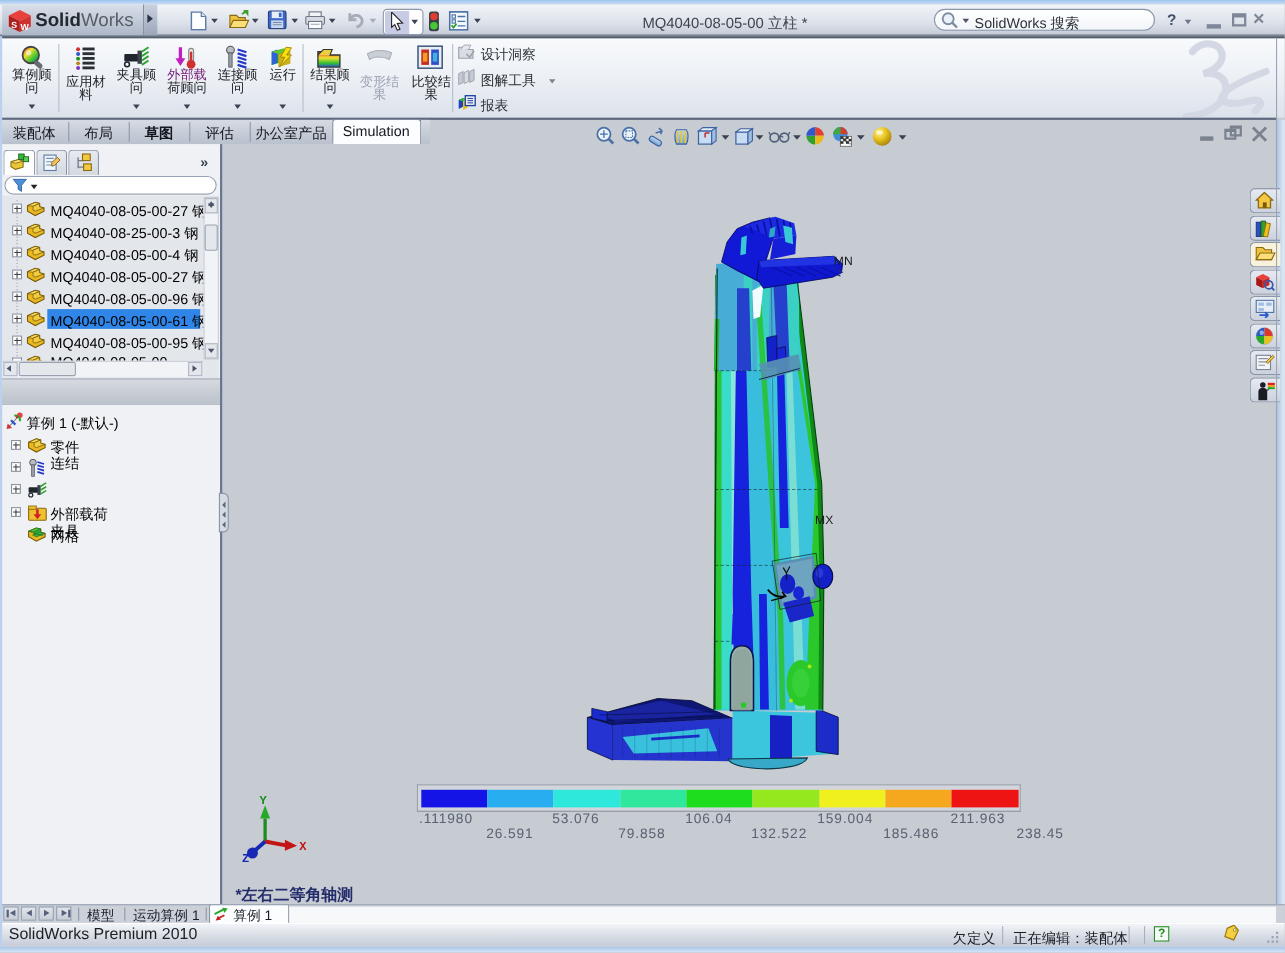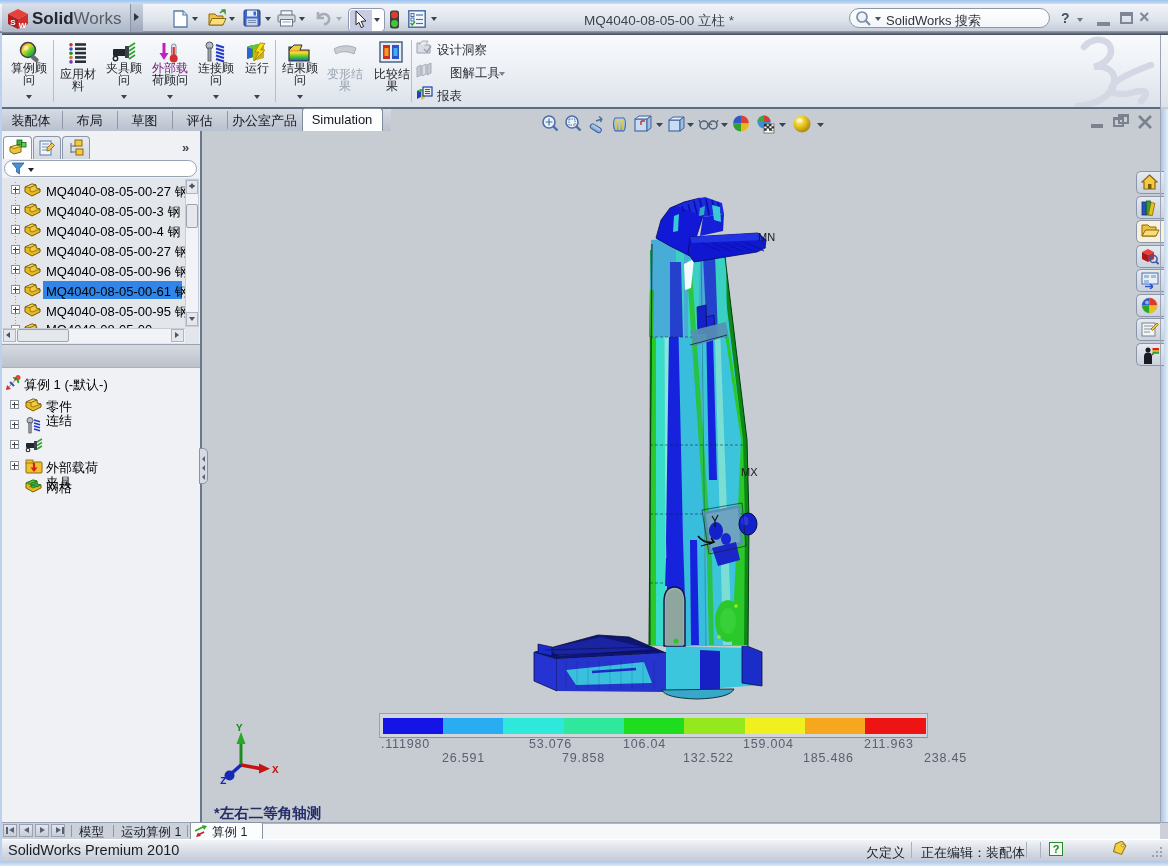--- a/index.html
+++ b/index.html
@@ -194,21 +194,21 @@
 <path d="M1 13 L1 3 L6 3 L8 5 L14 5 L14 13 Z" fill="#D9DDE3" stroke="#9aa1ad" stroke-width="1"></path>
 <path d="M3 5 L6 1 L12 1 L10 5" fill="#E6EAEF" stroke="#9aa1ad" stroke-width="0.8"></path>
 <path d="M8 9 l3 3 l4 -6" stroke="#9aa1ad" stroke-width="1.4" fill="none"></path>
 </svg>
 <div class="abs txt" style="left:437px;top:42px;font-size:12.5px;color:#2a2f38;">设计洞察</div>
 <svg class="abs" style="left:416px;top:62px" width="17" height="16" viewBox="0 0 17 16">
 <polygon points="1,15 1,5 5,3 5,13" fill="#C6CBD3" stroke="#9aa1ad" stroke-width="0.8"></polygon>
 <polygon points="6,14 6,4 10,2 10,12" fill="#D9DDE3" stroke="#9aa1ad" stroke-width="0.8"></polygon>
 <polygon points="11,13 11,3 15,1 15,11" fill="#C6CBD3" stroke="#9aa1ad" stroke-width="0.8"></polygon>
 </svg>
-<div class="abs txt" style="left:450px;top:65px;font-size:12.5px;color:#2a2f38;">图解工具</div>
+<div class="abs txt" style="left:437px;top:65px;font-size:12.5px;color:#2a2f38;">图解工具</div>
 <div class="abs" style="left:499px;top:72px;width:0;height:0;border-top:4px solid #7a8494;border-left:3.5px solid transparent;border-right:3.5px solid transparent;"></div>
 <svg class="abs" style="left:415px;top:85px" width="19" height="17" viewBox="0 0 19 17">
 <polygon points="2,14 2,6 6,4 6,12" fill="#2040C0"></polygon>
 <polygon points="2,6 6,4 10,5 6,7" fill="#30C030"></polygon>
 <polygon points="6,7 6,15 10,13 10,5" fill="#E8C020"></polygon>
 <rect x="8" y="2" width="9" height="9" fill="#E8ECF2" stroke="#2040A0" stroke-width="1.2"></rect>
 <line x1="10" y1="4.5" x2="15" y2="4.5" stroke="#2040A0" stroke-width="0.9"></line>
 <line x1="10" y1="6.5" x2="15" y2="6.5" stroke="#2040A0" stroke-width="0.9"></line>
 <line x1="10" y1="8.5" x2="15" y2="8.5" stroke="#2040A0" stroke-width="0.9"></line>
 </svg>
@@ -216,21 +216,21 @@
 <svg class="abs" style="left:1060px;top:35px" width="100" height="72" viewBox="0 0 100 72">
 <path d="M24 12 C34 0 52 4 51 17 C50 26 40 30 34 32 C46 30 56 36 54 48 C52 62 34 70 18 71" fill="none" stroke="#D3D8E4" stroke-width="6.5" stroke-linecap="round"></path>
 <path d="M91 30 C72 37 54 45 51 53 C49 59 62 61 75 57 C86 54 90 58 81 66" fill="none" stroke="#D3D8E4" stroke-width="6.5" stroke-linecap="round"></path>
 </svg>
 <div class="abs" style="left:0;top:107px;width:1161px;height:2px;background:#5E6A80"></div>
 <div class="abs" style="left:0;top:109px;width:391px;height:22px;background:linear-gradient(#D6DBE3,#B9C1CE)"></div>
 <div class="abs txt" style="left:0px;top:112px;font-size:13px;color:#14161f;left:31.0px;transform:translateX(-50%);">装配体</div>
 <div class="abs" style="left:62px;top:111px;width:1px;height:18px;background:#8E98A8"></div>
 <div class="abs txt" style="left:0px;top:112px;font-size:13px;color:#14161f;left:89.5px;transform:translateX(-50%);">布局</div>
 <div class="abs" style="left:117px;top:111px;width:1px;height:18px;background:#8E98A8"></div>
-<div class="abs txt" style="left:0px;top:112px;font-size:13px;color:#14161f;left:144.5px;transform:translateX(-50%);">草图</div>
+<div class="abs txt" style="left:0px;top:112px;font-size:13px;color:#14161f;left:144.5px;transform:translateX(-50%);font-weight:bold;">草图</div>
 <div class="abs" style="left:172px;top:111px;width:1px;height:18px;background:#8E98A8"></div>
 <div class="abs txt" style="left:0px;top:112px;font-size:13px;color:#14161f;left:199.5px;transform:translateX(-50%);">评估</div>
 <div class="abs" style="left:227px;top:111px;width:1px;height:18px;background:#8E98A8"></div>
 <div class="abs txt" style="left:0px;top:112px;font-size:13px;color:#14161f;left:264.5px;transform:translateX(-50%);">办公室产品</div>
 <div class="abs" style="left:302px;top:111px;width:1px;height:18px;background:#8E98A8"></div>
 <div class="abs" style="left:302px;top:108px;width:81px;height:23px;background:#FCFDFE;border:1px solid #7f8a9c;border-bottom:none;border-radius:3px 3px 0 0"></div>
 <div class="abs txt" style="left:0px;top:112px;font-size:13px;color:#14161f;left:342px;transform:translateX(-50%);">Simulation</div>
 <svg class="abs" style="left:536px;top:112px" width="300" height="24" viewBox="0 0 300 24">
 <defs>
  <linearGradient id="bl" x1="0" y1="0" x2="0" y2="1">
@@ -429,21 +429,21 @@
 <div class="abs" style="left:382.7px;top:717.5px;width:60.33px;height:16px;background:#1414E6"></div>
 <div class="abs" style="left:443.0px;top:717.5px;width:60.33px;height:16px;background:#28AEF0"></div>
 <div class="abs" style="left:503.4px;top:717.5px;width:60.33px;height:16px;background:#2FE8DC"></div>
 <div class="abs" style="left:563.7px;top:717.5px;width:60.33px;height:16px;background:#2FE89E"></div>
 <div class="abs" style="left:624.0px;top:717.5px;width:60.33px;height:16px;background:#1EDC1E"></div>
 <div class="abs" style="left:684.3px;top:717.5px;width:60.33px;height:16px;background:#96E81E"></div>
 <div class="abs" style="left:744.7px;top:717.5px;width:60.33px;height:16px;background:#F0F01E"></div>
 <div class="abs" style="left:805.0px;top:717.5px;width:60.33px;height:16px;background:#F5A81E"></div>
 <div class="abs" style="left:865.3px;top:717.5px;width:60.33px;height:16px;background:#EE1414"></div>
 <div class="abs txt" style="left:381px;top:737px;font-size:12.5px;color:#596070;letter-spacing:0.8px;">.111980</div>
-<div class="abs txt" style="left:502px;top:737px;font-size:12.5px;color:#596070;letter-spacing:0.8px;margin-left:27px;">53.076</div>
+<div class="abs txt" style="left:502px;top:737px;font-size:12.5px;color:#596070;letter-spacing:0.8px;">53.076</div>
 <div class="abs txt" style="left:623px;top:737px;font-size:12.5px;color:#596070;letter-spacing:0.8px;">106.04</div>
 <div class="abs txt" style="left:743px;top:737px;font-size:12.5px;color:#596070;letter-spacing:0.8px;">159.004</div>
 <div class="abs txt" style="left:864px;top:737px;font-size:12.5px;color:#596070;letter-spacing:0.8px;">211.963</div>
 <div class="abs txt" style="left:442px;top:751px;font-size:12.5px;color:#596070;letter-spacing:0.8px;">26.591</div>
 <div class="abs txt" style="left:562px;top:751px;font-size:12.5px;color:#596070;letter-spacing:0.8px;">79.858</div>
 <div class="abs txt" style="left:683px;top:751px;font-size:12.5px;color:#596070;letter-spacing:0.8px;">132.522</div>
 <div class="abs txt" style="left:803px;top:751px;font-size:12.5px;color:#596070;letter-spacing:0.8px;">185.486</div>
 <div class="abs txt" style="left:924px;top:751px;font-size:12.5px;color:#596070;letter-spacing:0.8px;text-align:right;">238.45</div>
 <svg class="abs" style="left:215px;top:722px" width="75" height="70" viewBox="0 0 75 70">
 <line x1="26" y1="43" x2="26" y2="22" stroke="#1E8C1E" stroke-width="3"></line>
@@ -561,21 +561,21 @@
 </svg>
 <div class="abs txt" style="left:46px;top:183px;font-size:13px;color:#000;max-width:140px;overflow:hidden;">MQ4040-08-05-00-27 钢</div>
 <div class="abs" style="left:11px;top:205px;width:9px;height:9px;background:#fff;border:1px solid #8a93a0"></div>
 <div class="abs" style="left:12.5px;top:209px;width:6px;height:1px;background:#444"></div>
 <div class="abs" style="left:15px;top:206.5px;width:1px;height:6px;background:#444"></div>
 <svg class="abs" style="left:24px;top:202px" width="18" height="15" viewBox="0 0 18 15">
 <polygon points="1,5 8,2 12,3 12,6 16,7 16,10 8,14 1,10" fill="#E8B820" stroke="#7A5A08" stroke-width="1"></polygon>
 <polygon points="1,5 8,2 12,3 6,5.5" fill="#F8DC60" stroke="#7A5A08" stroke-width="0.7"></polygon>
 <polygon points="6,5.5 12,3 12,6 16,7 8,10 6,9" fill="#F0CC40" stroke="#7A5A08" stroke-width="0.7"></polygon>
 </svg>
-<div class="abs txt" style="left:46px;top:203px;font-size:13px;color:#000;max-width:140px;overflow:hidden;">MQ4040-08-05-00-3 钢</div>
+<div class="abs txt" style="left:46px;top:203px;font-size:13px;color:#000;max-width:140px;overflow:hidden;">MQ4040-08-25-00-3 钢</div>
 <div class="abs" style="left:11px;top:225px;width:9px;height:9px;background:#fff;border:1px solid #8a93a0"></div>
 <div class="abs" style="left:12.5px;top:229px;width:6px;height:1px;background:#444"></div>
 <div class="abs" style="left:15px;top:226.5px;width:1px;height:6px;background:#444"></div>
 <svg class="abs" style="left:24px;top:222px" width="18" height="15" viewBox="0 0 18 15">
 <polygon points="1,5 8,2 12,3 12,6 16,7 16,10 8,14 1,10" fill="#E8B820" stroke="#7A5A08" stroke-width="1"></polygon>
 <polygon points="1,5 8,2 12,3 6,5.5" fill="#F8DC60" stroke="#7A5A08" stroke-width="0.7"></polygon>
 <polygon points="6,5.5 12,3 12,6 16,7 8,10 6,9" fill="#F0CC40" stroke="#7A5A08" stroke-width="0.7"></polygon>
 </svg>
 <div class="abs txt" style="left:46px;top:223px;font-size:13px;color:#000;max-width:140px;overflow:hidden;">MQ4040-08-05-00-4 钢</div>
 <div class="abs" style="left:11px;top:245px;width:9px;height:9px;background:#fff;border:1px solid #8a93a0"></div>

